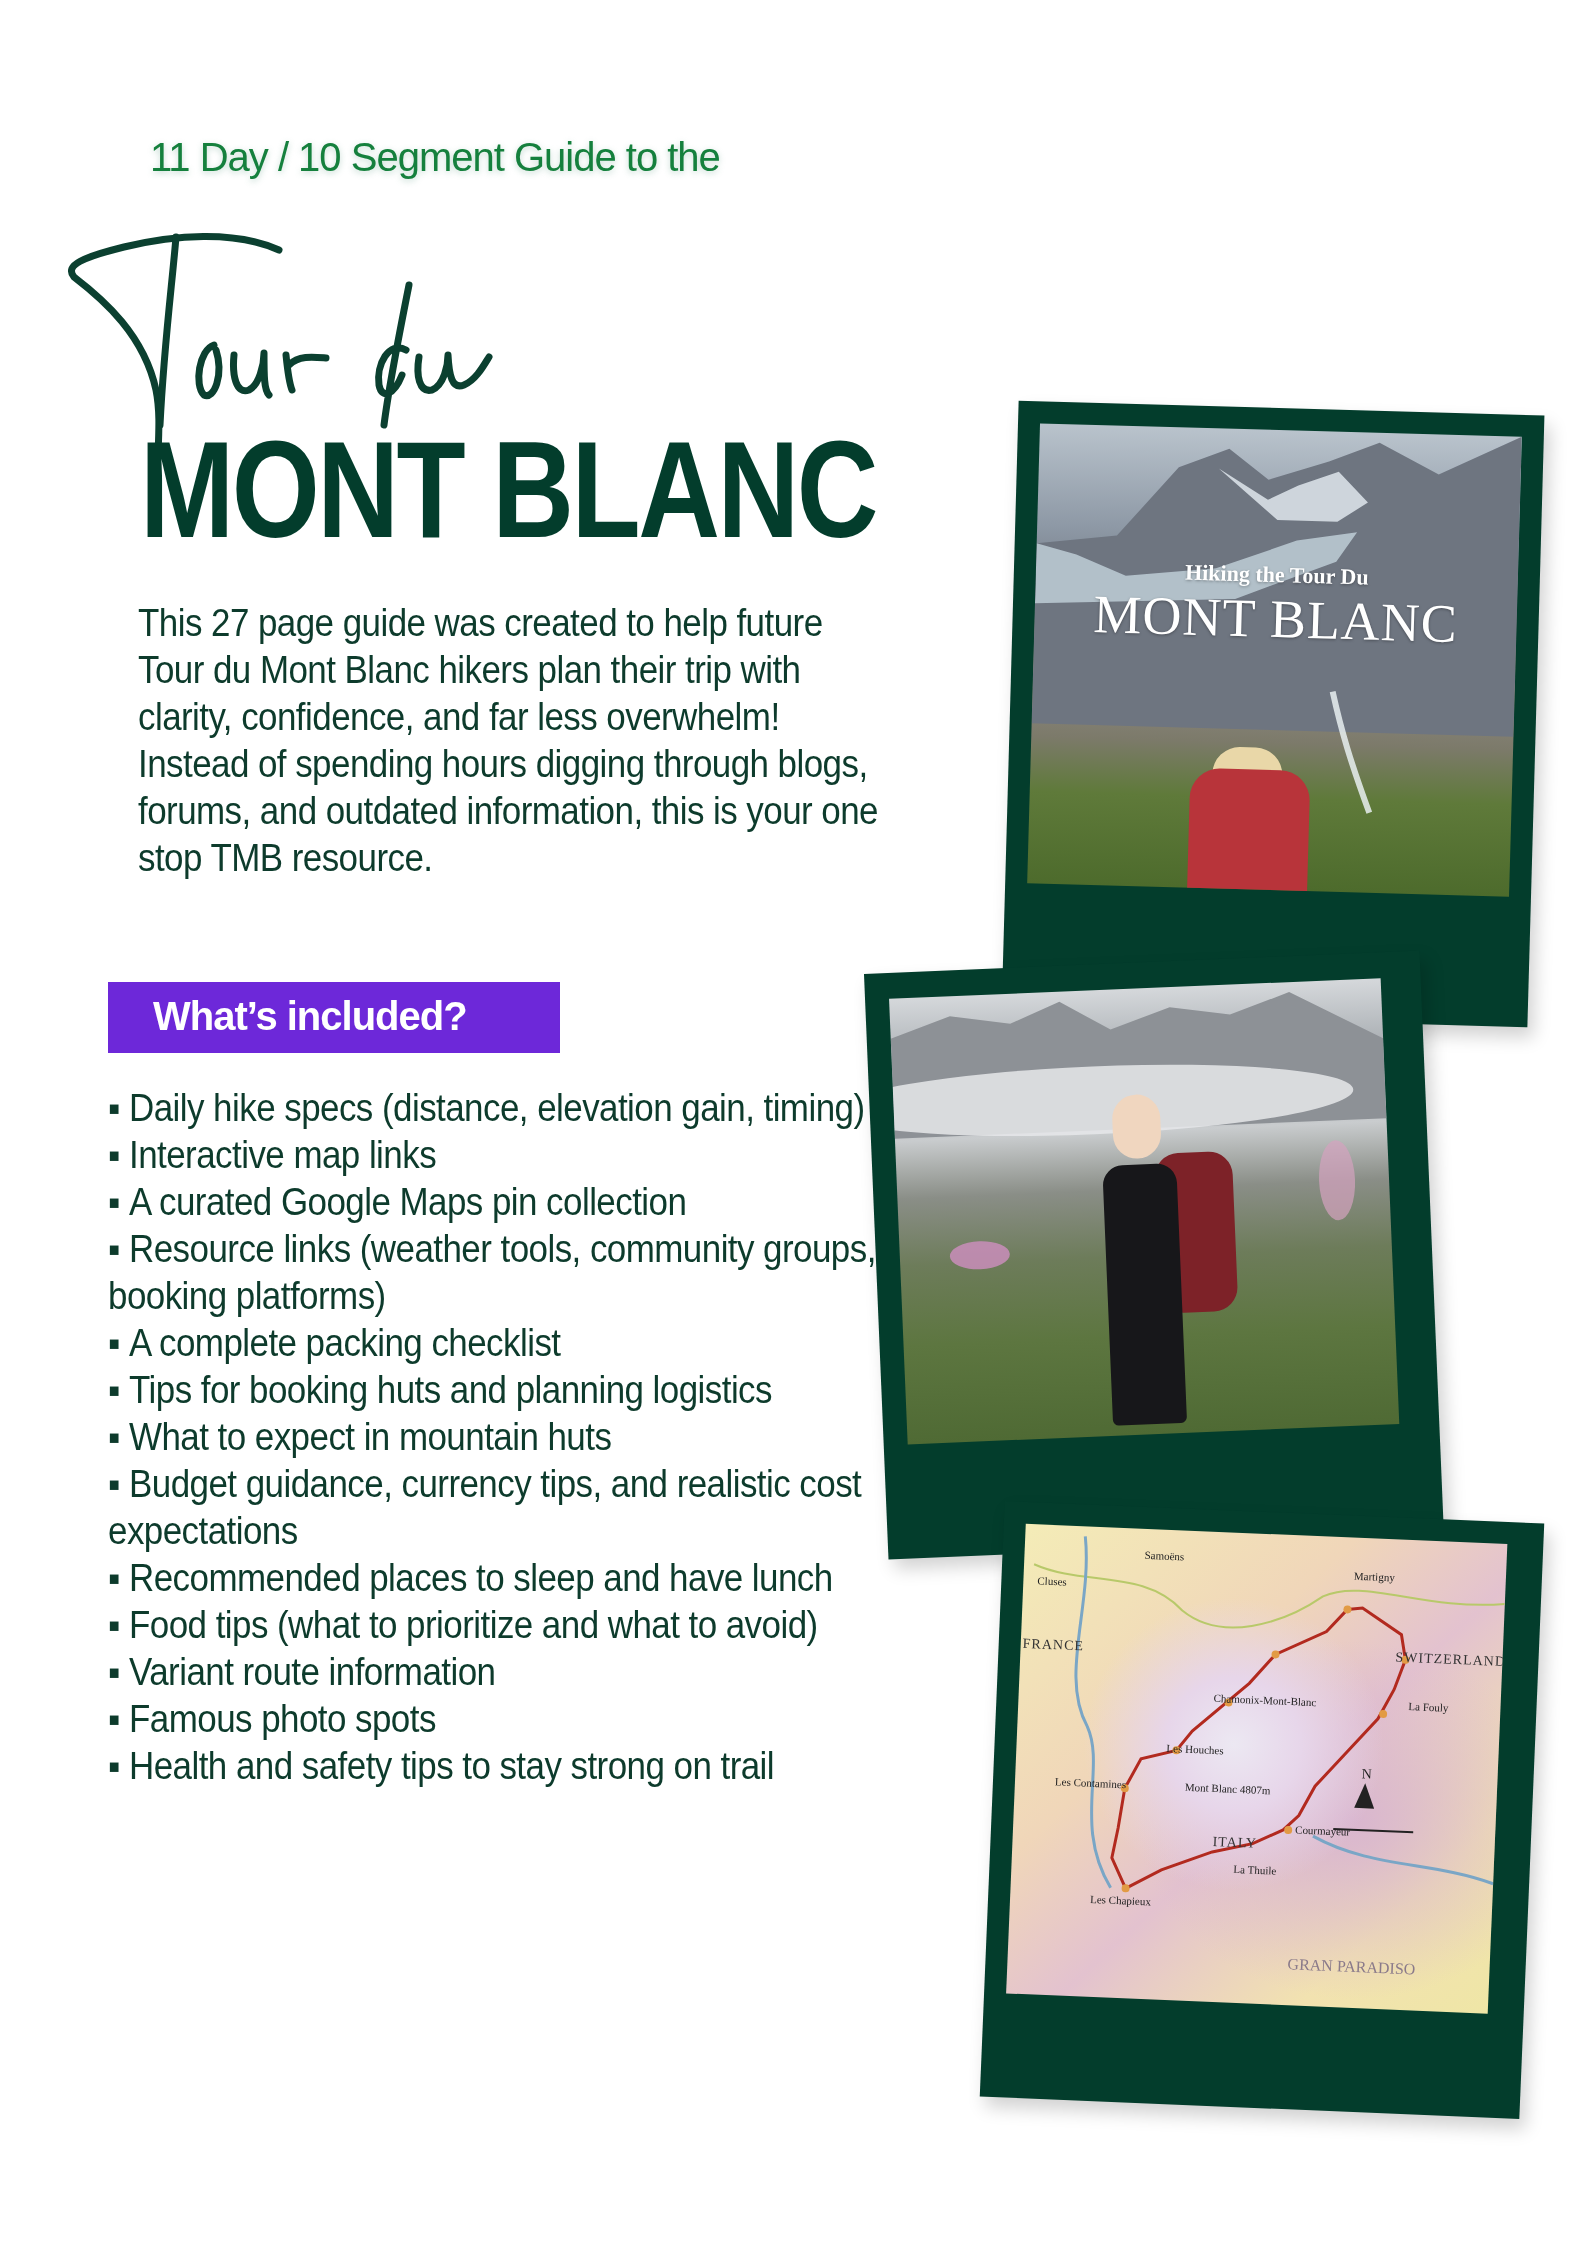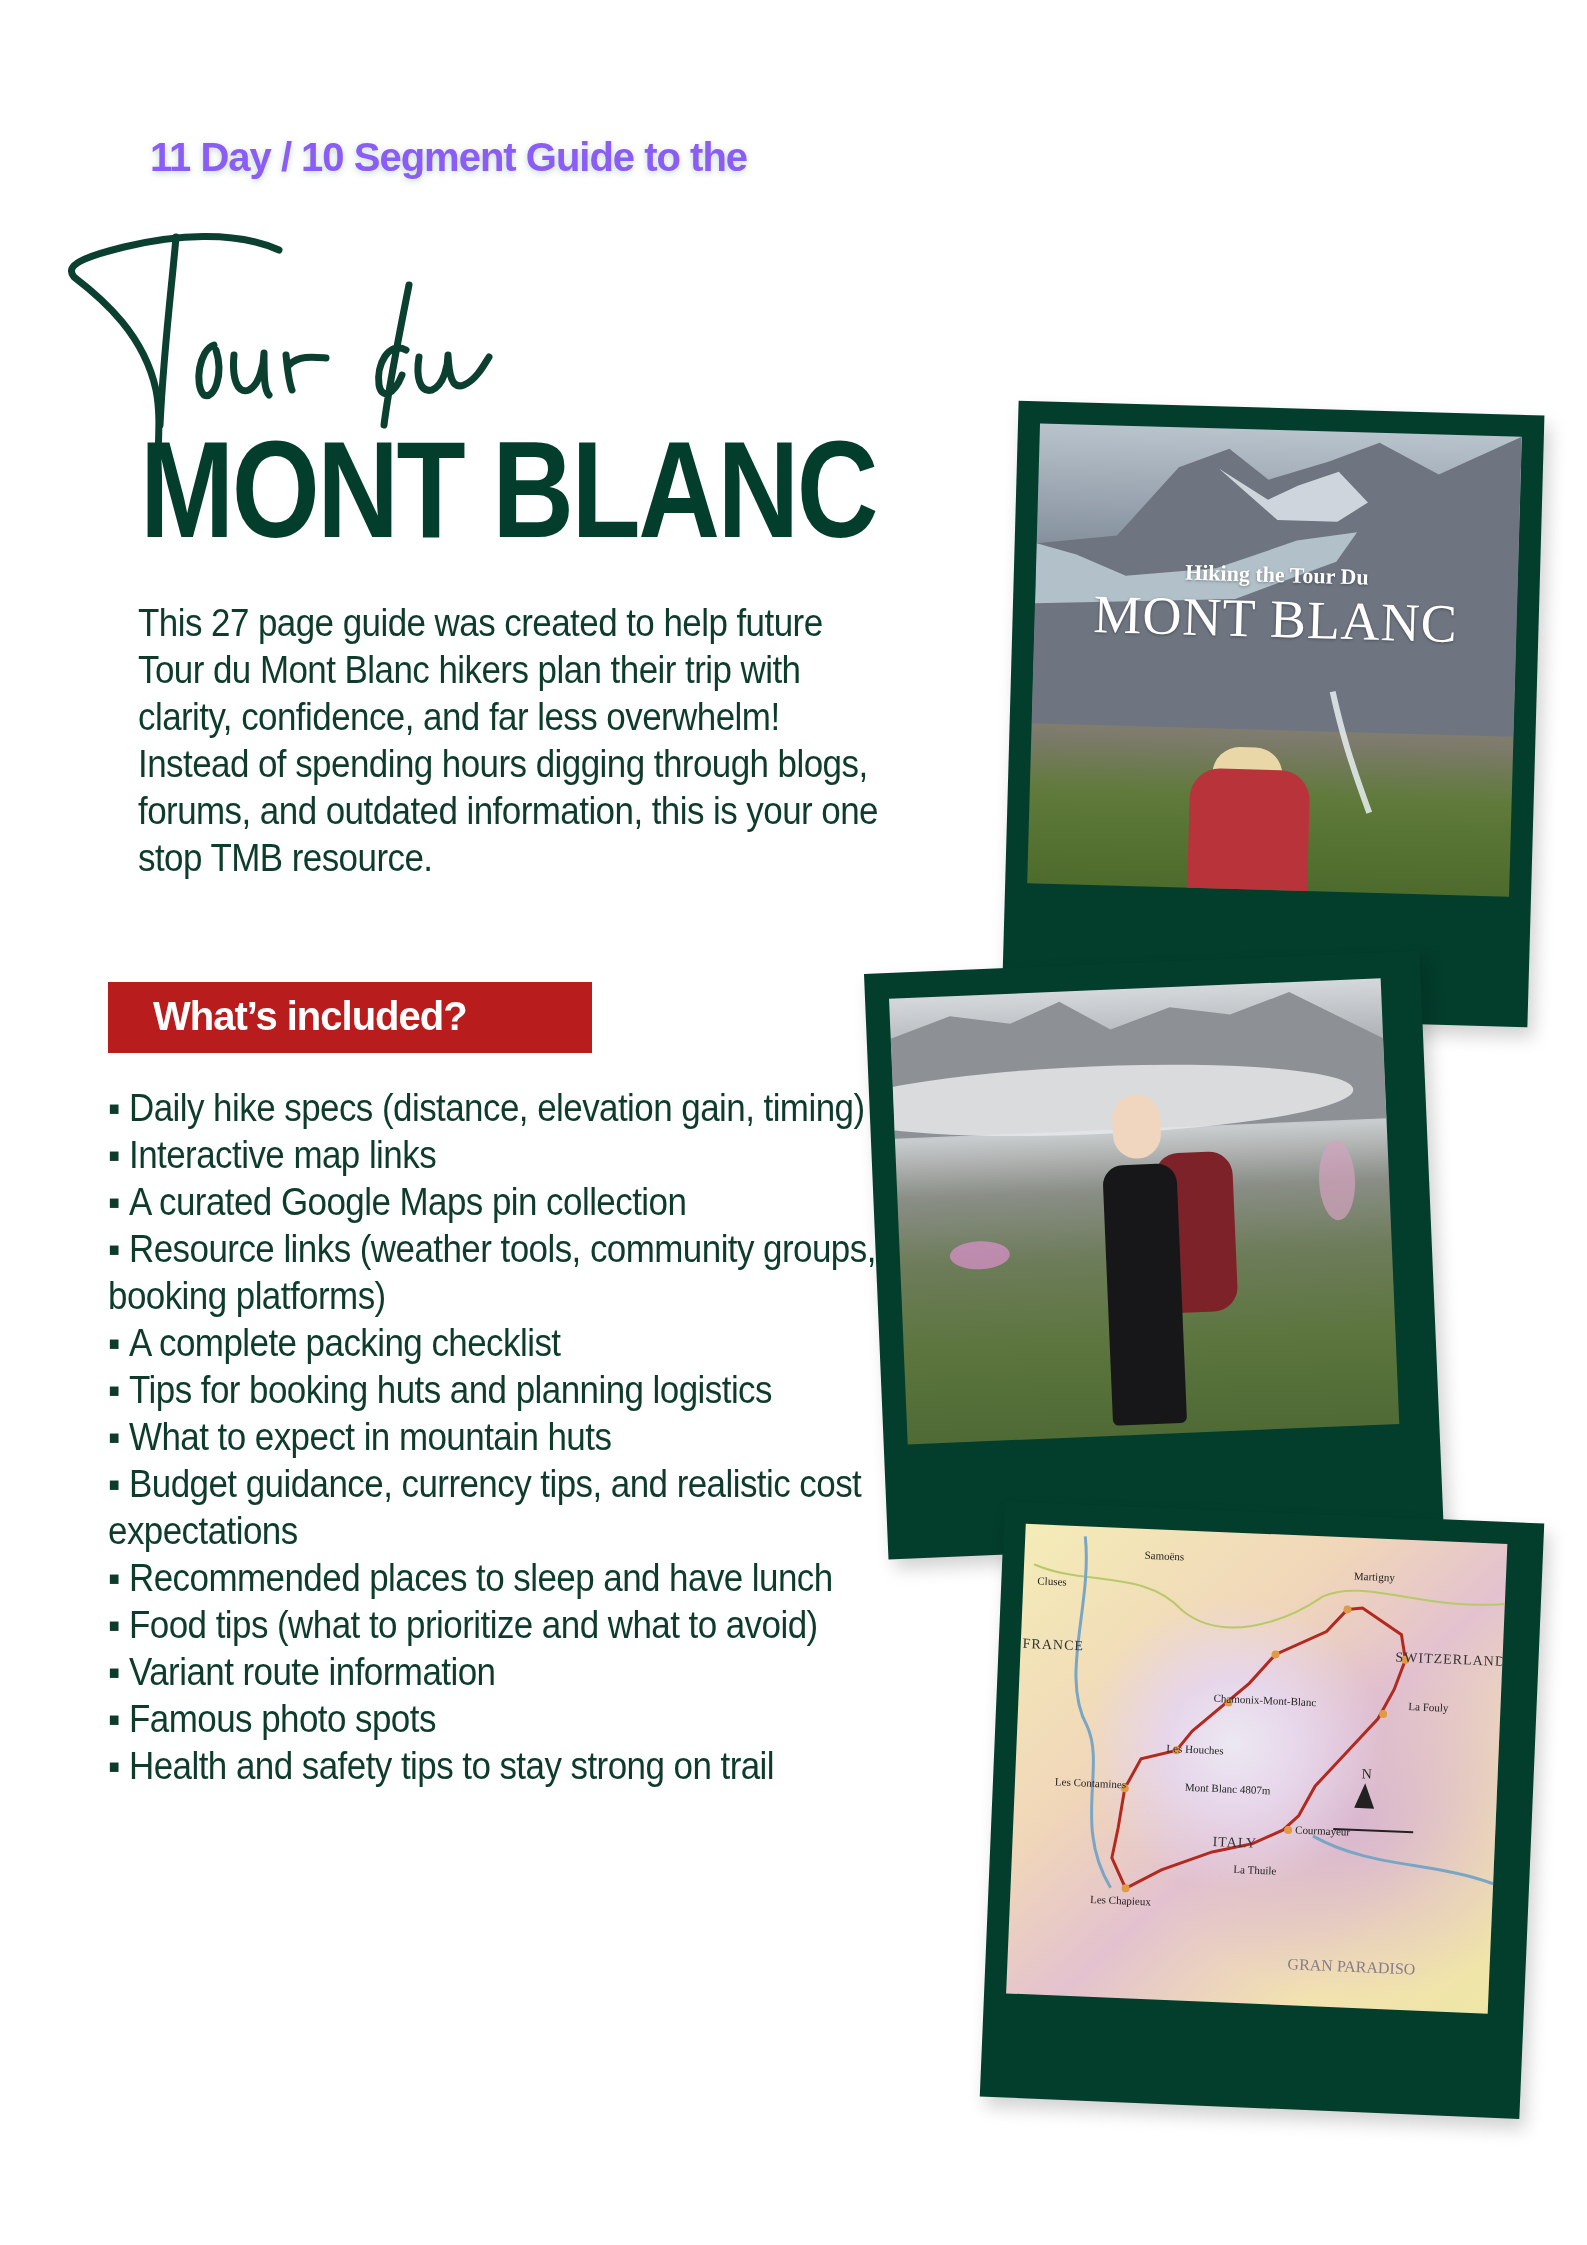--- a/index.html
+++ b/index.html
@@ -5,22 +5,22 @@
   html, body { margin: 0; padding: 0; }
   body {
     width: 1587px; height: 2245px; position: relative; overflow: hidden;
     background: #ffffff;
     font-family: "Liberation Sans", sans-serif;
     color: #0b3d2e;
   }
   .subtitle {
     position: absolute; left: 150px; top: 135px;
     font-family: "Liberation Sans", sans-serif;
-    font-weight: 700; font-size: 40px; letter-spacing: -1px;
-    color: #8b5cf6;
+    font-weight: 400; font-size: 40px; letter-spacing: -1px;
+    color: #15803d;
     text-shadow: 0 2px 6px rgba(120,170,150,0.45);
   }
   .script-title {
     position: absolute; left: 64px; top: 225px; width: 440px; height: 230px;
   }
   .script-title svg { width: 100%; height: 100%; overflow: visible; }
   .big-title {
     position: absolute; left: 140px; top: 420px;
     font-family: "Liberation Sans", sans-serif;
     font-weight: 700; font-size: 138px; line-height: 1;
@@ -29,21 +29,21 @@
     white-space: nowrap;
   }
   .intro {
     position: absolute; left: 138px; top: 600px; width: 820px;
     font-size: 38px; line-height: 47px; color: #0d3b2c;
     letter-spacing: -0.6px;
     transform: scaleX(0.92); transform-origin: left top;
   }
   .included-badge {
     position: absolute; left: 108px; top: 982px; width: 452px; height: 71px;
-    background: #b91c1c; color: #fff; padding-left: 32px;
+    background: #6d28d9; color: #fff;
   }
   .included-badge span {
     position: absolute; left: 45px; top: 12px;
     font-weight: 700; font-size: 40px; letter-spacing: -1px;
   }
   .features {
     position: absolute; left: 108px; top: 1085px; width: 890px;
     margin: 0; padding: 0; list-style: none;
     font-size: 38px; line-height: 47px; color: #0d3b2c; letter-spacing: -0.6px;
     transform: scaleX(0.92); transform-origin: left top;

